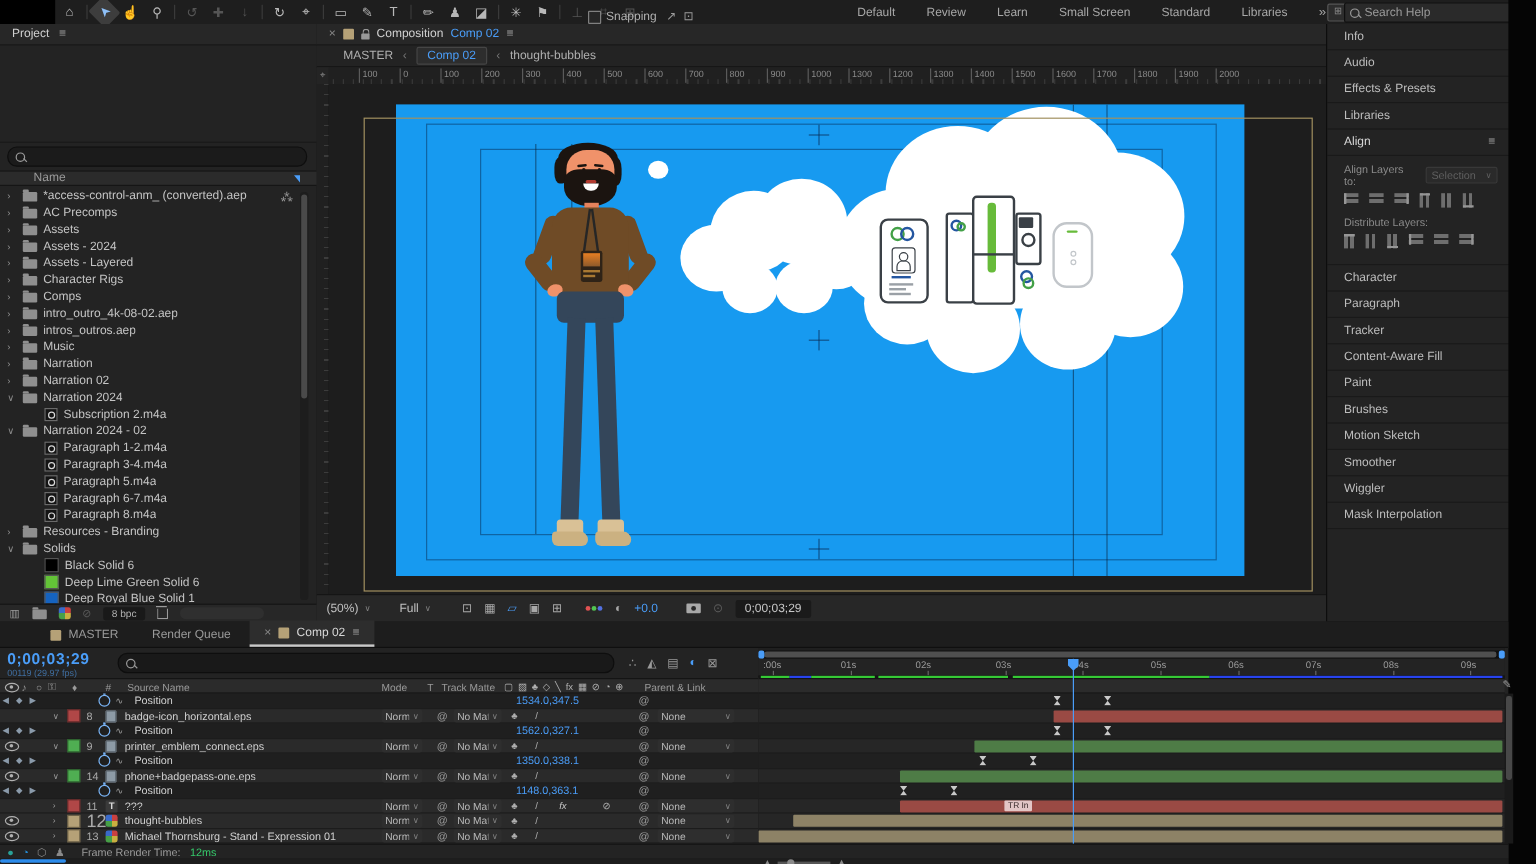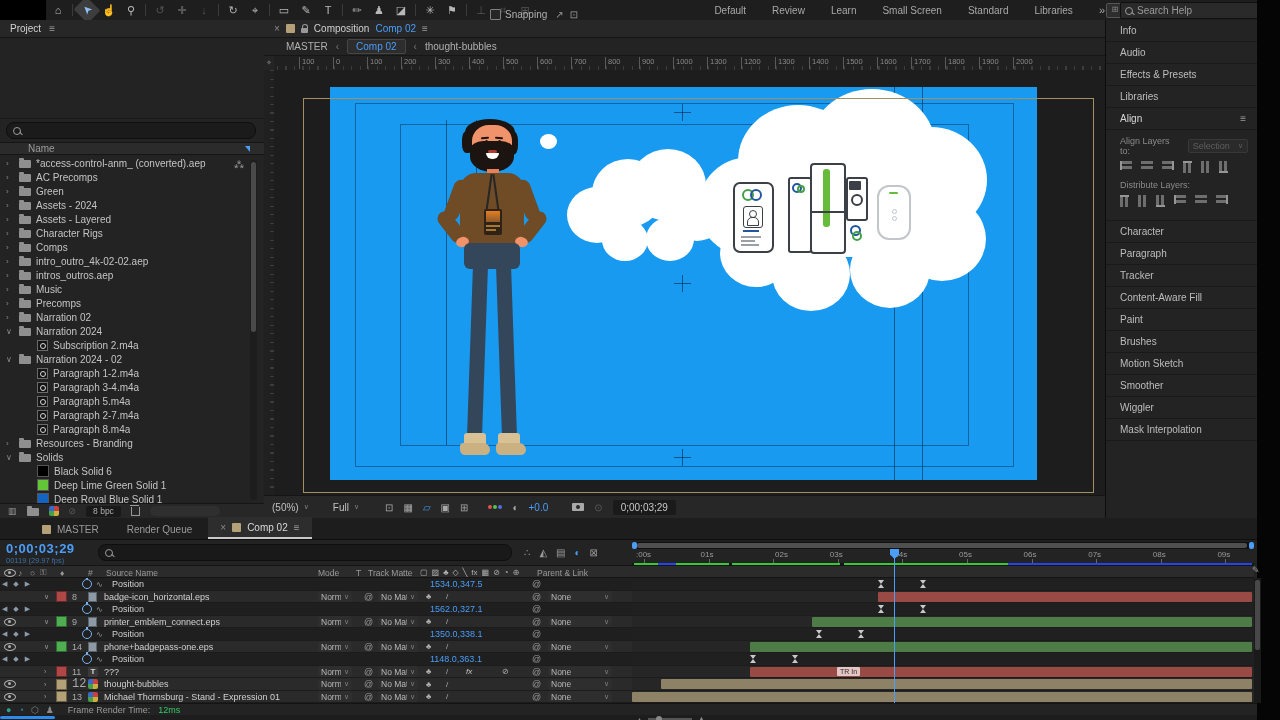--- a/index.html
+++ b/index.html
@@ -341,21 +341,21 @@
           <span class="net-badge">⁂</span>
         </div>
         <div class="trow" style="padding-left: 6px;">
           <span class="chev">›</span>
           <span class="i-folder"></span>
           <span style="white-space: nowrap; overflow: hidden;">AC Precomps</span>
         </div>
         <div class="trow" style="padding-left: 6px;">
           <span class="chev">›</span>
           <span class="i-folder"></span>
-          <span style="white-space: nowrap; overflow: hidden;">Green</span>
+          <span style="white-space: nowrap; overflow: hidden;">Assets</span>
         </div>
         <div class="trow" style="padding-left: 6px;">
           <span class="chev">›</span>
           <span class="i-folder"></span>
           <span style="white-space: nowrap; overflow: hidden;">Assets - 2024</span>
         </div>
         <div class="trow" style="padding-left: 6px;">
           <span class="chev">›</span>
           <span class="i-folder"></span>
           <span style="white-space: nowrap; overflow: hidden;">Assets - Layered</span>
@@ -366,36 +366,36 @@
           <span style="white-space: nowrap; overflow: hidden;">Character Rigs</span>
         </div>
         <div class="trow" style="padding-left: 6px;">
           <span class="chev">›</span>
           <span class="i-folder"></span>
           <span style="white-space: nowrap; overflow: hidden;">Comps</span>
         </div>
         <div class="trow" style="padding-left: 6px;">
           <span class="chev">›</span>
           <span class="i-folder"></span>
-          <span style="white-space: nowrap; overflow: hidden;">intro_outro_4k-02-02.aep</span>
+          <span style="white-space: nowrap; overflow: hidden;">intro_outro_4k-08-02.aep</span>
         </div>
         <div class="trow" style="padding-left: 6px;">
           <span class="chev">›</span>
           <span class="i-folder"></span>
           <span style="white-space: nowrap; overflow: hidden;">intros_outros.aep</span>
         </div>
         <div class="trow" style="padding-left: 6px;">
           <span class="chev">›</span>
           <span class="i-folder"></span>
           <span style="white-space: nowrap; overflow: hidden;">Music</span>
         </div>
         <div class="trow" style="padding-left: 6px;">
           <span class="chev">›</span>
           <span class="i-folder"></span>
-          <span style="white-space: nowrap; overflow: hidden;">Precomps</span>
+          <span style="white-space: nowrap; overflow: hidden;">Narration</span>
         </div>
         <div class="trow" style="padding-left: 6px;">
           <span class="chev">›</span>
           <span class="i-folder"></span>
           <span style="white-space: nowrap; overflow: hidden;">Narration 02</span>
         </div>
         <div class="trow" style="padding-left: 6px;">
           <span class="chev">∨</span>
           <span class="i-folder"></span>
           <span style="white-space: nowrap; overflow: hidden;">Narration 2024</span>
@@ -421,21 +421,21 @@
           <span style="white-space: nowrap; overflow: hidden;">Paragraph 3-4.m4a</span>
         </div>
         <div class="trow" style="padding-left: 24px;">
           <span class="chev"></span>
           <span class="i-audio"></span>
           <span style="white-space: nowrap; overflow: hidden;">Paragraph 5.m4a</span>
         </div>
         <div class="trow" style="padding-left: 24px;">
           <span class="chev"></span>
           <span class="i-audio"></span>
-          <span style="white-space: nowrap; overflow: hidden;">Paragraph 2-7.m4a</span>
+          <span style="white-space: nowrap; overflow: hidden;">Paragraph 6-7.m4a</span>
         </div>
         <div class="trow" style="padding-left: 24px;">
           <span class="chev"></span>
           <span class="i-audio"></span>
           <span style="white-space: nowrap; overflow: hidden;">Paragraph 8.m4a</span>
         </div>
         <div class="trow" style="padding-left: 6px;">
           <span class="chev">›</span>
           <span class="i-folder"></span>
           <span style="white-space: nowrap; overflow: hidden;">Resources - Branding</span>
@@ -446,21 +446,21 @@
           <span style="white-space: nowrap; overflow: hidden;">Solids</span>
         </div>
         <div class="trow" style="padding-left: 24px;">
           <span class="chev"></span>
           <span class="i-solid" style="background: rgb(0, 0, 0);"></span>
           <span style="white-space: nowrap; overflow: hidden;">Black Solid 6</span>
         </div>
         <div class="trow" style="padding-left: 24px;">
           <span class="chev"></span>
           <span class="i-solid" style="background: rgb(99, 196, 55);"></span>
-          <span style="white-space: nowrap; overflow: hidden;">Deep Lime Green Solid 1</span>
+          <span style="white-space: nowrap; overflow: hidden;">Deep Lime Green Solid 6</span>
         </div>
         <div class="trow" style="padding-left: 24px;">
           <span class="chev"></span>
           <span class="i-solid" style="background: rgb(21, 99, 192);"></span>
           <span style="white-space: nowrap; overflow: hidden;">Deep Royal Blue Solid 1</span>
         </div>
       </div>
     <div class="abs" id="tree-scroll"></div>
     <div class="abs" id="tree-thumb"></div>
     <div class="abs" id="project-footer">
@@ -759,21 +759,21 @@
     <div class="abs" id="tl-right-bg"></div>
     <div class="abs" id="wa-bar"></div>
     <div class="abs" id="wa-thumb"></div>
     <div class="wa-cap" style="left:632px;"></div>
     <div class="wa-cap" style="left:1249px;"></div>
     <div class="abs" id="t-ruler">
         <span class="tlabel" style="left: 4px;">:00s</span>
         <span class="ttick" style="left: 12px;"></span>
         <span class="tlabel" style="left: 68.6px;">01s</span>
         <span class="ttick" style="left: 76.6px;"></span>
-        <span class="tlabel" style="left: 143px;">02s</span>
+        <span class="tlabel" style="left: 131px;">02s</span>
         <span class="ttick" style="left: 141.2px;"></span>
         <span class="tlabel" style="left: 197.8px;">03s</span>
         <span class="ttick" style="left: 205.8px;"></span>
         <span class="tlabel" style="left: 262.4px;">04s</span>
         <span class="ttick" style="left: 270.4px;"></span>
         <span class="tlabel" style="left: 327px;">05s</span>
         <span class="ttick" style="left: 335px;"></span>
         <span class="tlabel" style="left: 391.6px;">06s</span>
         <span class="ttick" style="left: 399.6px;"></span>
         <span class="tlabel" style="left: 456.2px;">07s</span>
@@ -1107,21 +1107,21 @@
           <div class="cell" style="left: 4px; width: 14px;">
             <span class="i-eye"></span>
           </div>
           <div class="cell" style="left: 44px; width: 10px;">
             <span style="color:#9a9a9a;font-size:7px;">›</span>
           </div>
           <div class="cell" style="left: 56px; width: 11px;">
             <span class="swatch" style="background:#b5a177;"></span>
           </div>
           <div class="cell" style="left: 72px; width: 14px;">
-            <span style="color:#aaa;font-size:12px;font-family:Liberation Mono, monospace;">12</span>
+            <span style="color:#aaa;font-size:15px;">12</span>
           </div>
           <div class="cell" style="left: 88px; width: 12px;">
             <span class="i-comp"></span>
           </div>
           <div class="cell" style="left: 104px; width: 208px;">
             <span class="lname">thought-bubbles</span>
           </div>
           <div class="cell" style="left: 318px; width: 34px;">
             <span class="sel" style="width:28px;">
               <span style="overflow:hidden;white-space:nowrap;">Normal</span>

